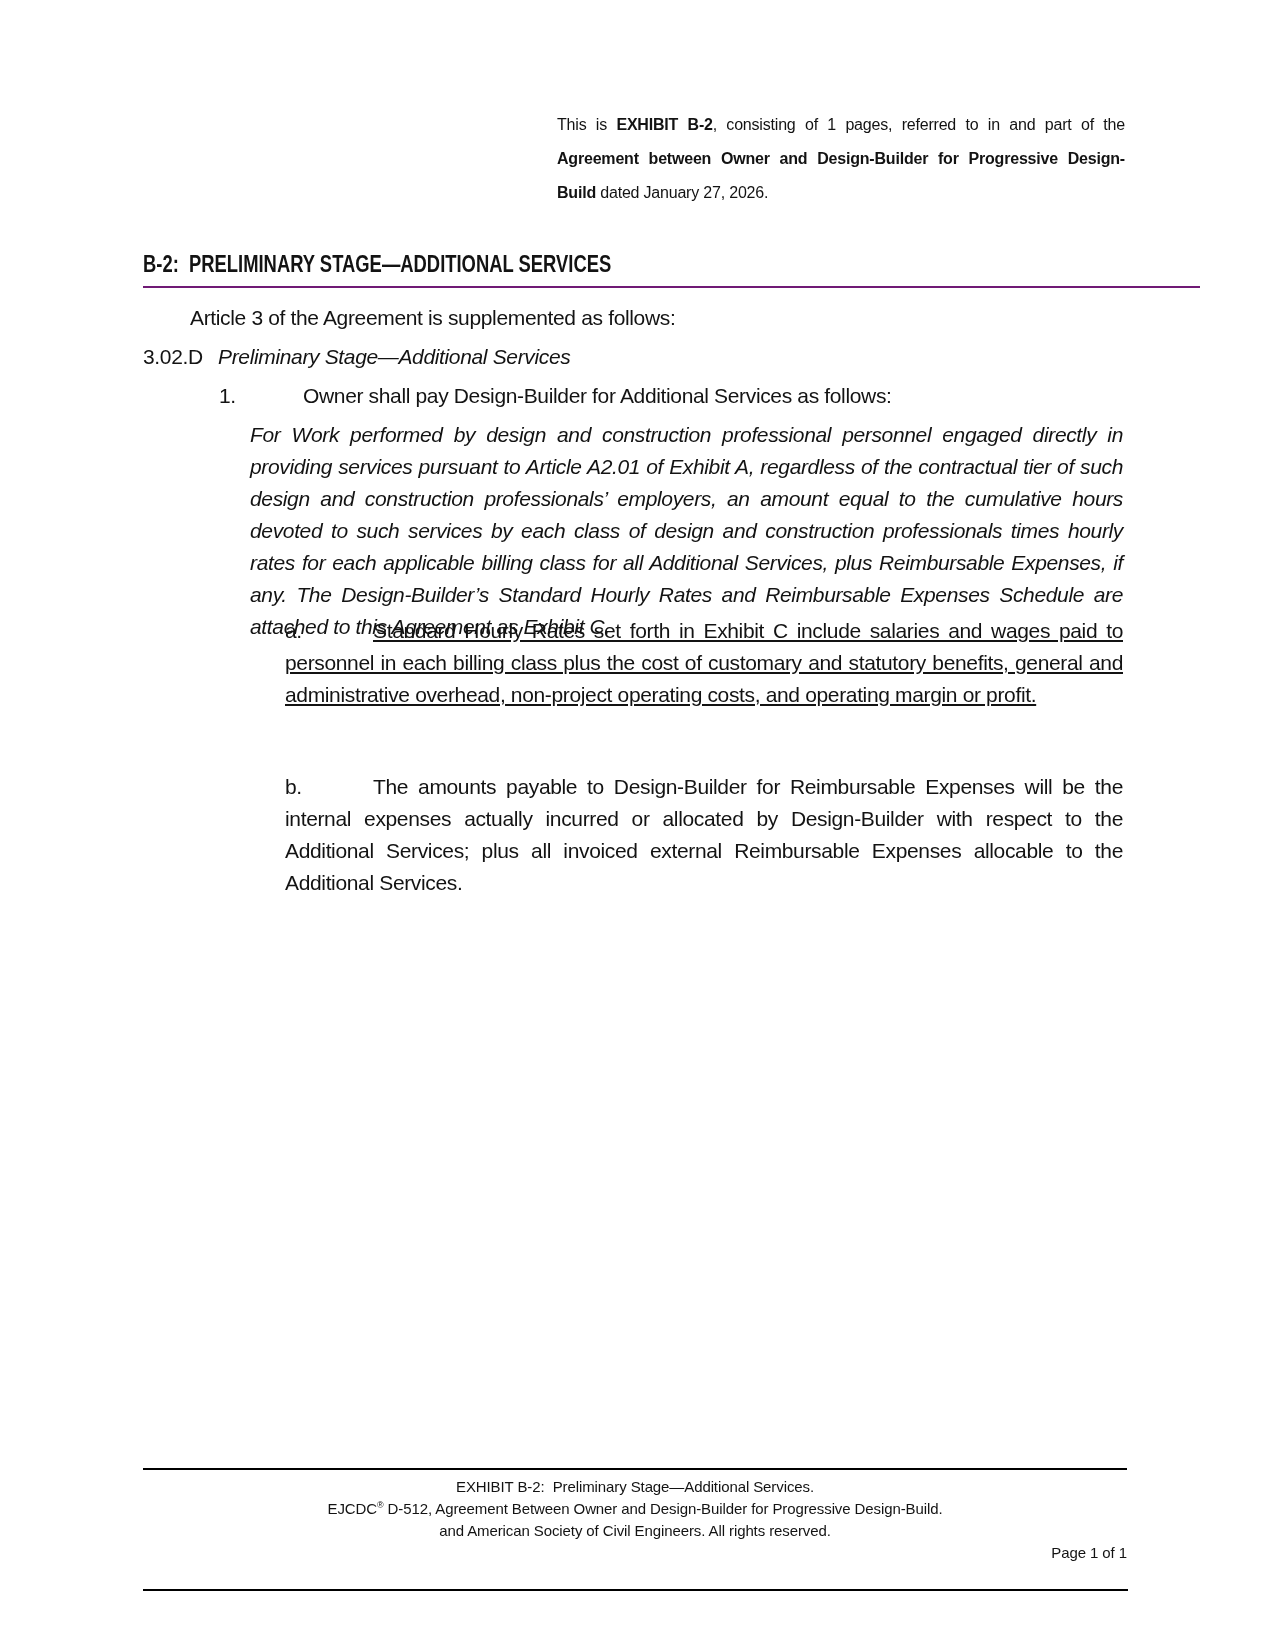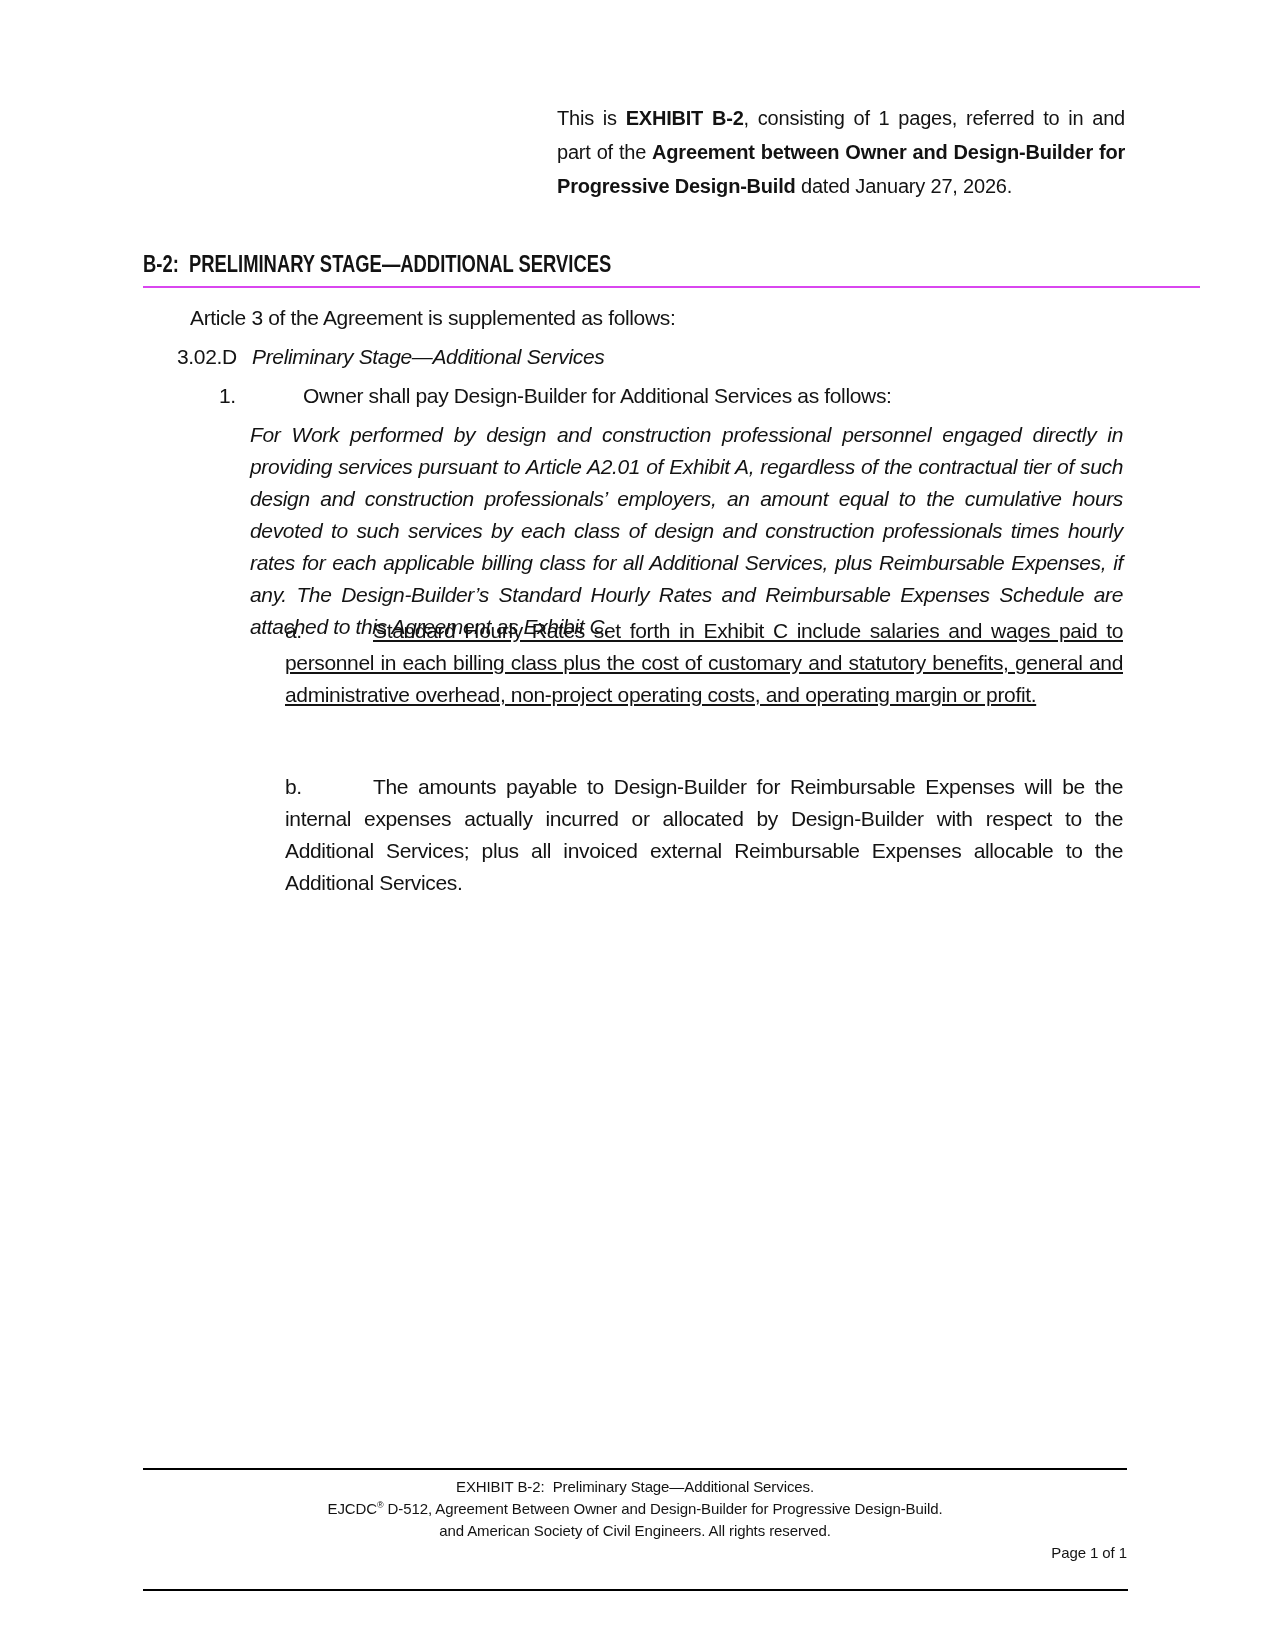--- a/index.html
+++ b/index.html
@@ -8,47 +8,47 @@
     background: #ffffff;
     position: relative;
     overflow: hidden;
     font-family: "Liberation Sans", "DejaVu Sans", sans-serif;
     color: #131313;
   }
   .abs { position: absolute; }
 
   
   .note {
-    left: 557px; top: 101px; width: 568px;
-    font-size: 20px; line-height: 34px;
+    left: 557px; top: 108px; width: 568px;
+    font-size: 16px; line-height: 34px;
     text-align: justify; letter-spacing: -0.2px;
   }
   .note b { font-weight: bold; }
 
   
   .heading-wrap {
     left: 143px; top: 251px; width: 1057px;
-    border-bottom: 2px solid #d946ef;
+    border-bottom: 2px solid #701a75;
     padding-bottom: 9px;
   }
   .heading-text {
     display: inline-block;
     font-size: 23px; font-weight: bold;
     white-space: pre;
     transform: scaleX(0.80);
     transform-origin: left center;
     line-height: 26px;
   }
 
   .bodytext { font-size: 21px; letter-spacing: -0.35px; line-height: 32px; }
 
   .intro { left: 143px; top: 302px; width: 980px; margin-left: 47px; }
 
   .section-line { left: 143px; top: 341px; width: 980px; }
-  .section-num { display: inline-block; width: 75px; margin-left: 34px; }
+  .section-num { display: inline-block; width: 75px; }
   .section-title { font-style: italic; text-align: center; }
 
   .item1 { left: 143px; top: 380px; width: 980px; padding-left: 76px; box-sizing: border-box; }
   .item1-num { display: inline-block; width: 84px; }
 
   .para {
     left: 250px; top: 419px; width: 873px;
     text-align: justify;
     font-style: italic;
   }

